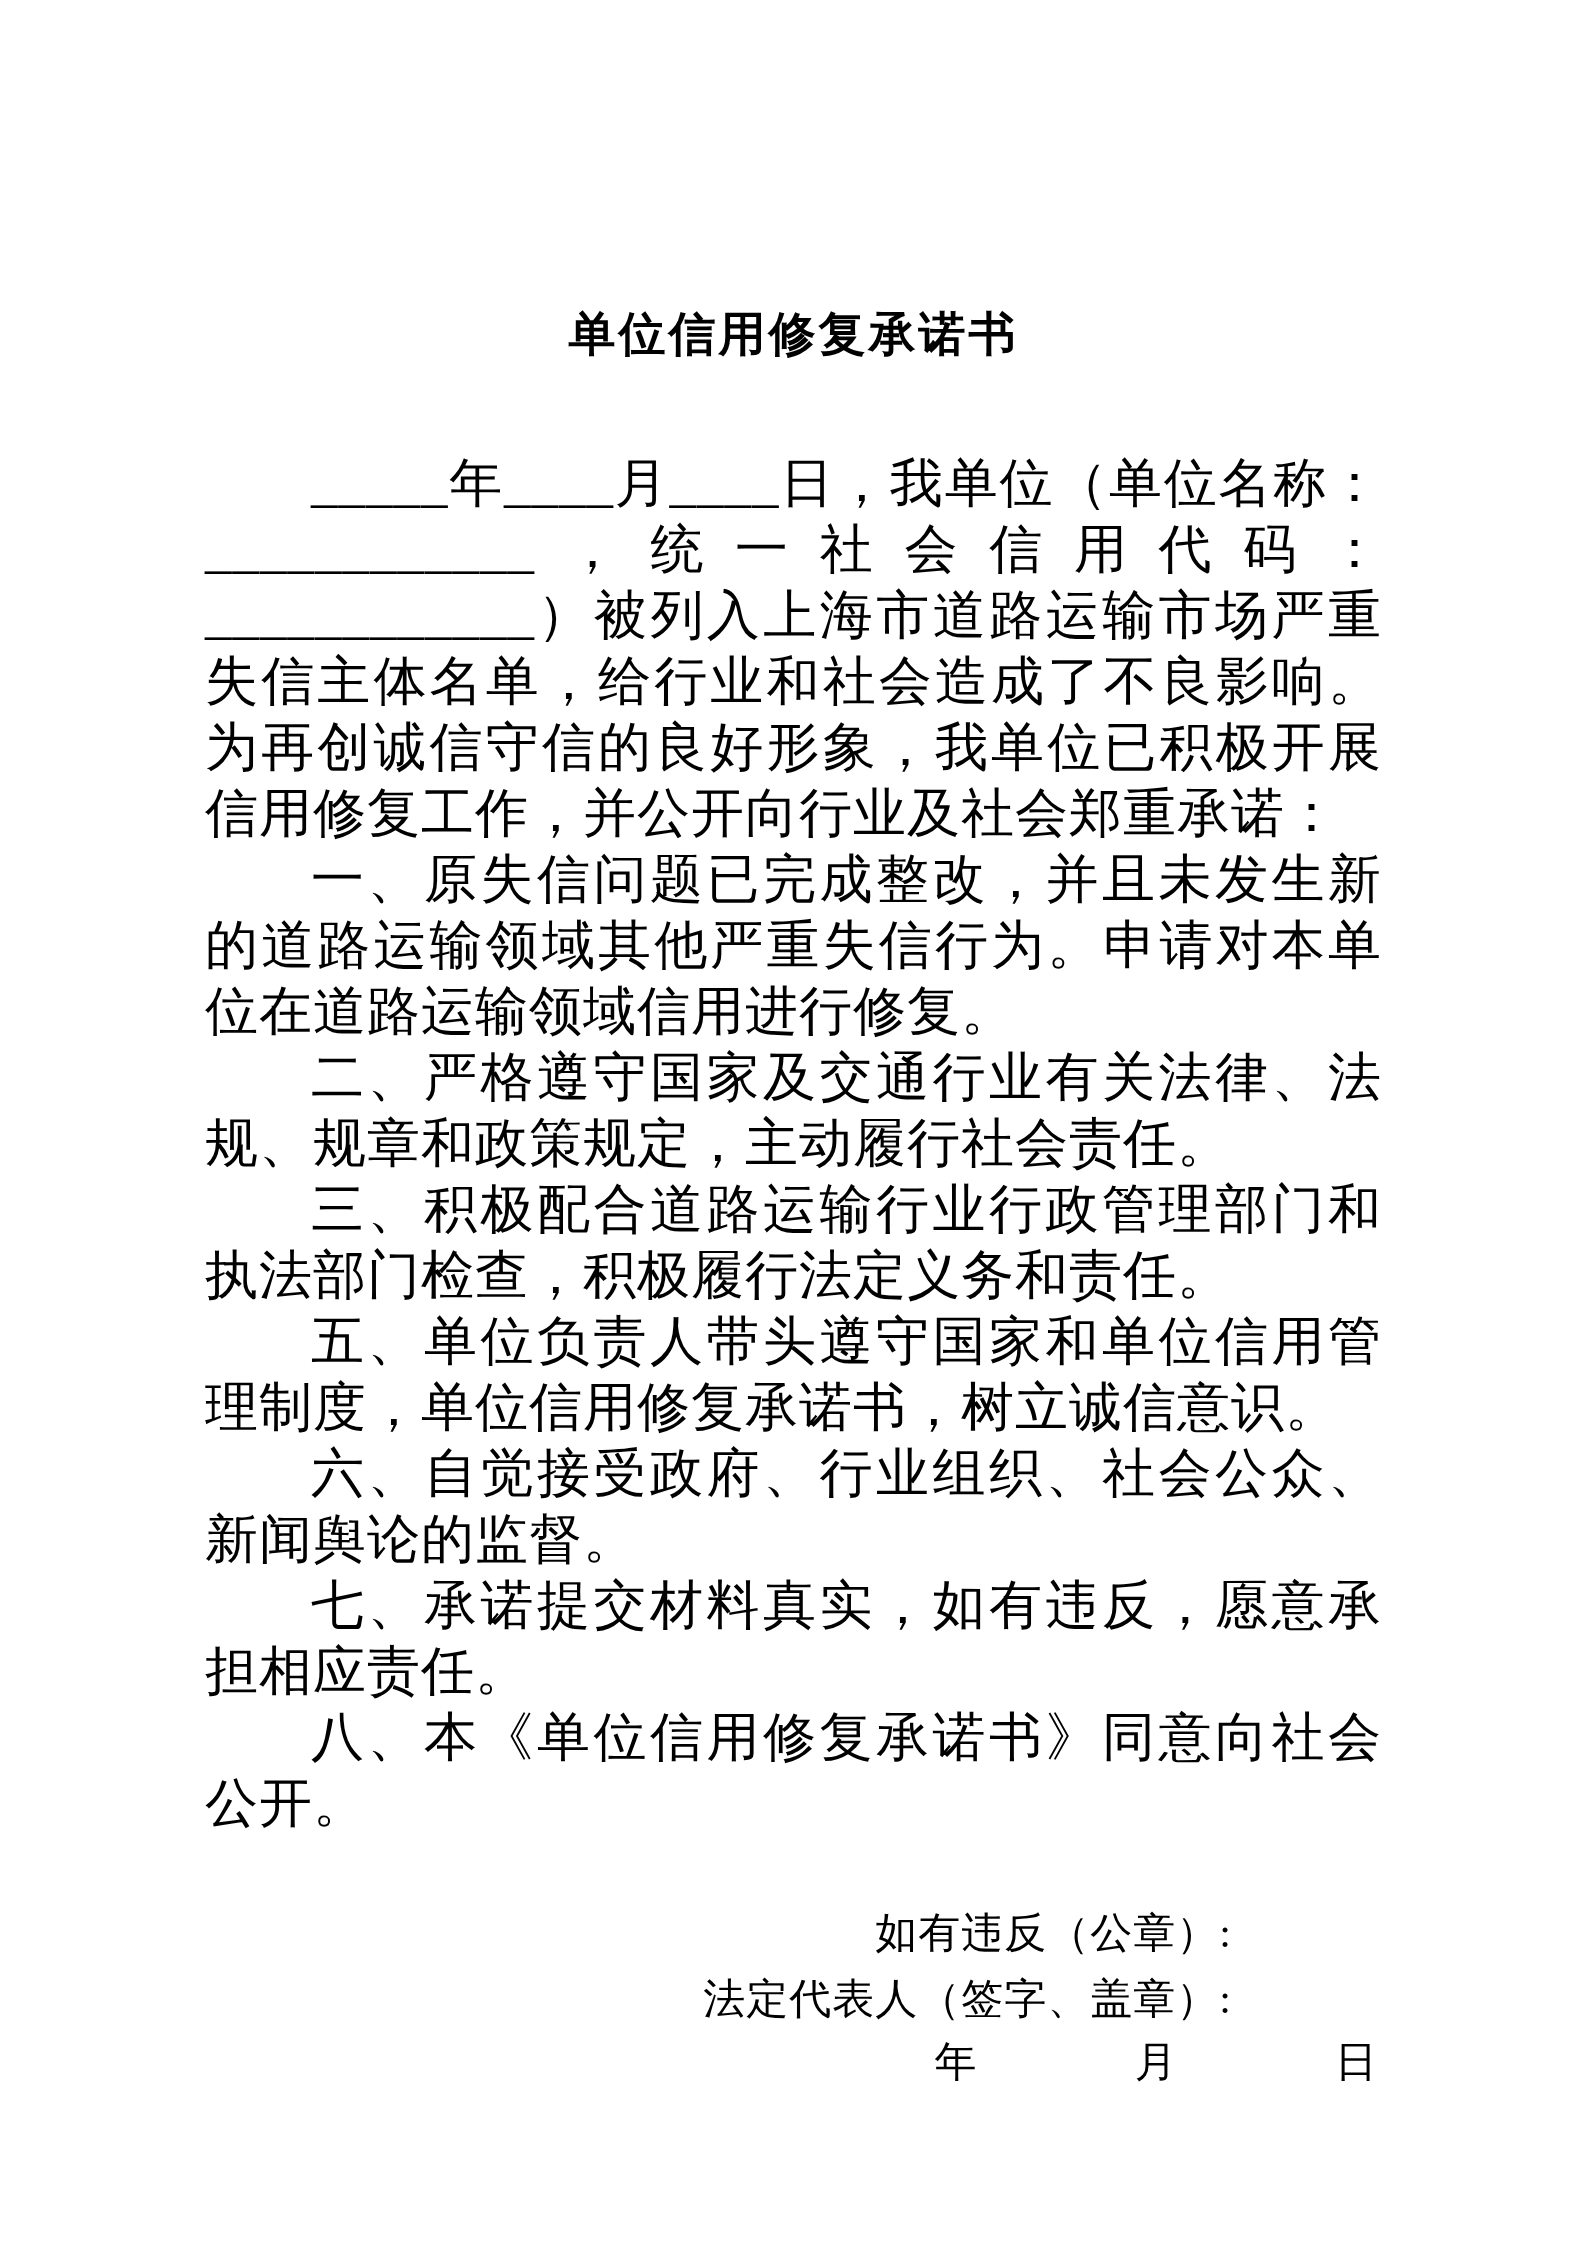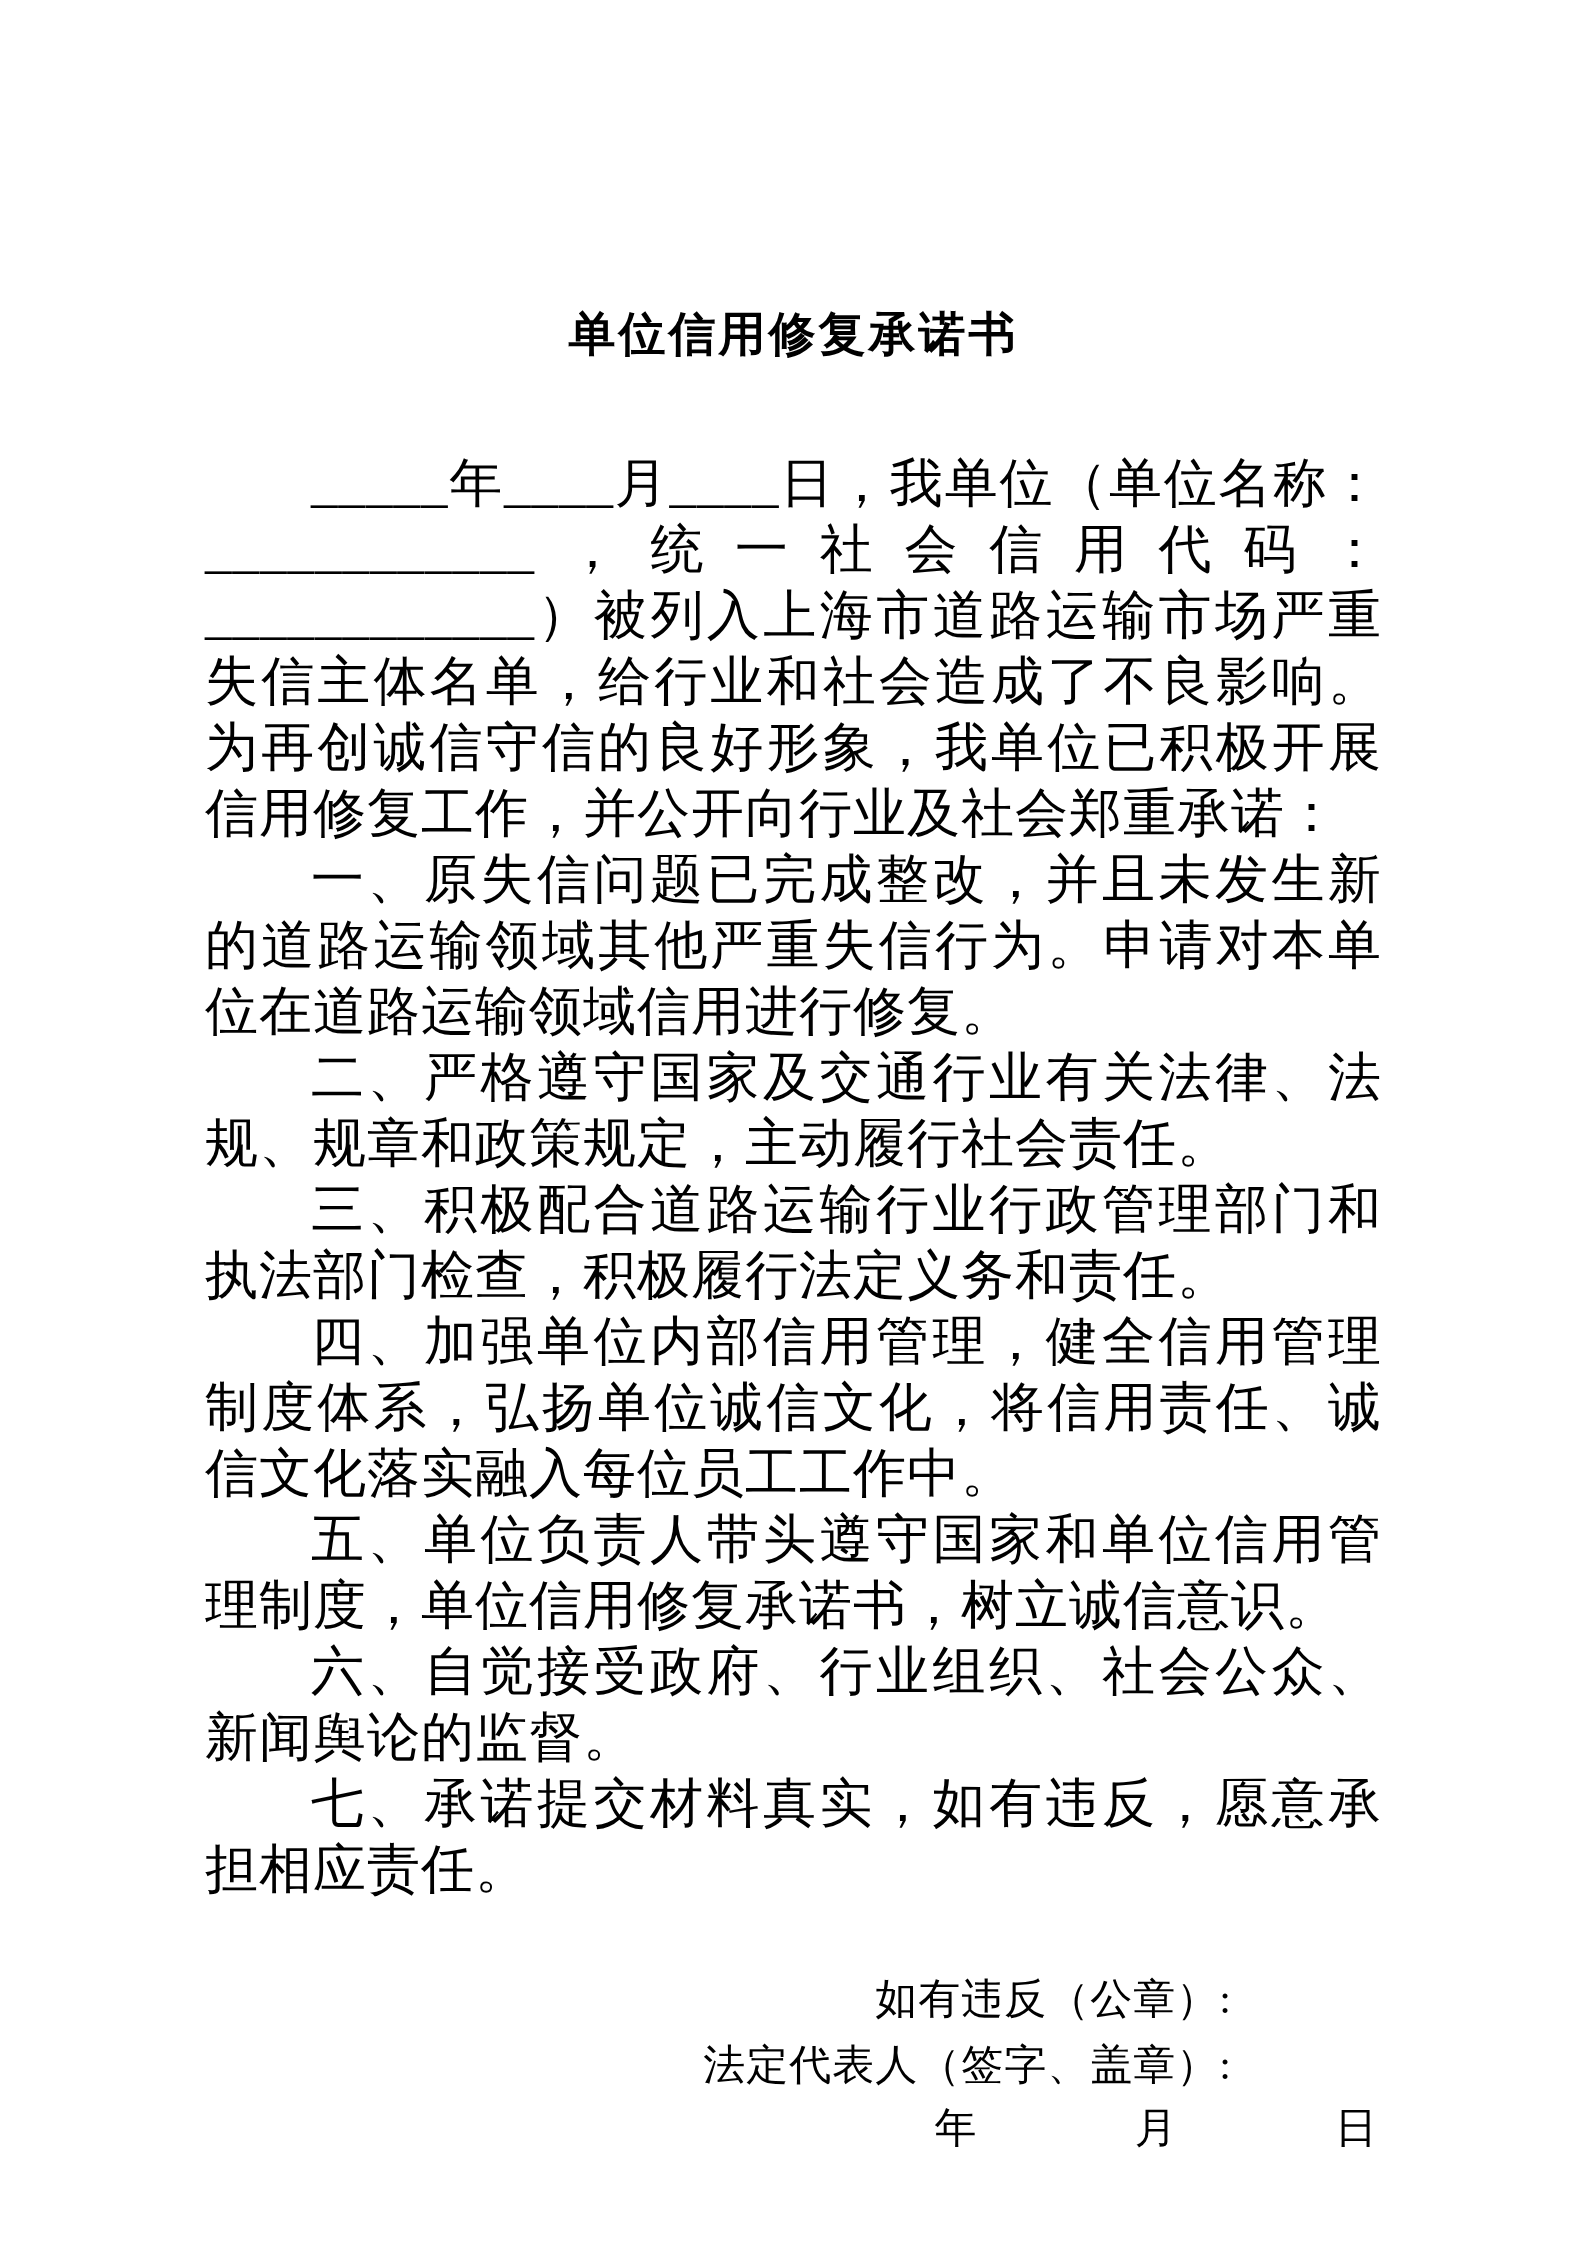--- a/index.html
+++ b/index.html
@@ -61,28 +61,28 @@
   <h1 class="doc-title">单位信用修复承诺书</h1>
 
   <p class="body-para">_____年____月____日，我单位（单位名称：____________，统一社会信用代码：____________）被列入上海市道路运输市场严重失信主体名单，给行业和社会造成了不良影响。为再创诚信守信的良好形象，我单位已积极开展信用修复工作，并公开向行业及社会郑重承诺：</p>
 
   <p class="body-para">一、原失信问题已完成整改，并且未发生新的道路运输领域其他严重失信行为。申请对本单位在道路运输领域信用进行修复。</p>
 
   <p class="body-para">二、严格遵守国家及交通行业有关法律、法规、规章和政策规定，主动履行社会责任。</p>
 
   <p class="body-para">三、积极配合道路运输行业行政管理部门和执法部门检查，积极履行法定义务和责任。</p>
 
-  <p class="body-para">四、加强单位内部信用管理，健全信用管理制度体系，弘扬单位诚信文化，将信用责任、诚信文化落实融入每位员工工作中。</p>
 
   <p class="body-para">五、单位负责人带头遵守国家和单位信用管理制度，单位信用修复承诺书，树立诚信意识。</p>
 
   <p class="body-para">六、自觉接受政府、行业组织、社会公众、新闻舆论的监督。</p>
 
   <p class="body-para">七、承诺提交材料真实，如有违反，愿意承担相应责任。</p>
 
+  <p class="body-para">八、本《单位信用修复承诺书》同意向社会公开。</p>
 
   <div class="sig-block">
     <p class="sig-line sig-indent">如有违反（公章）:</p>
     <p class="sig-line sig-indent">法定代表人（签字、盖章）:</p>
     <p class="sig-line sig-date">年      月      日</p>
   </div>
 
 </div>
 
 </body></html>

